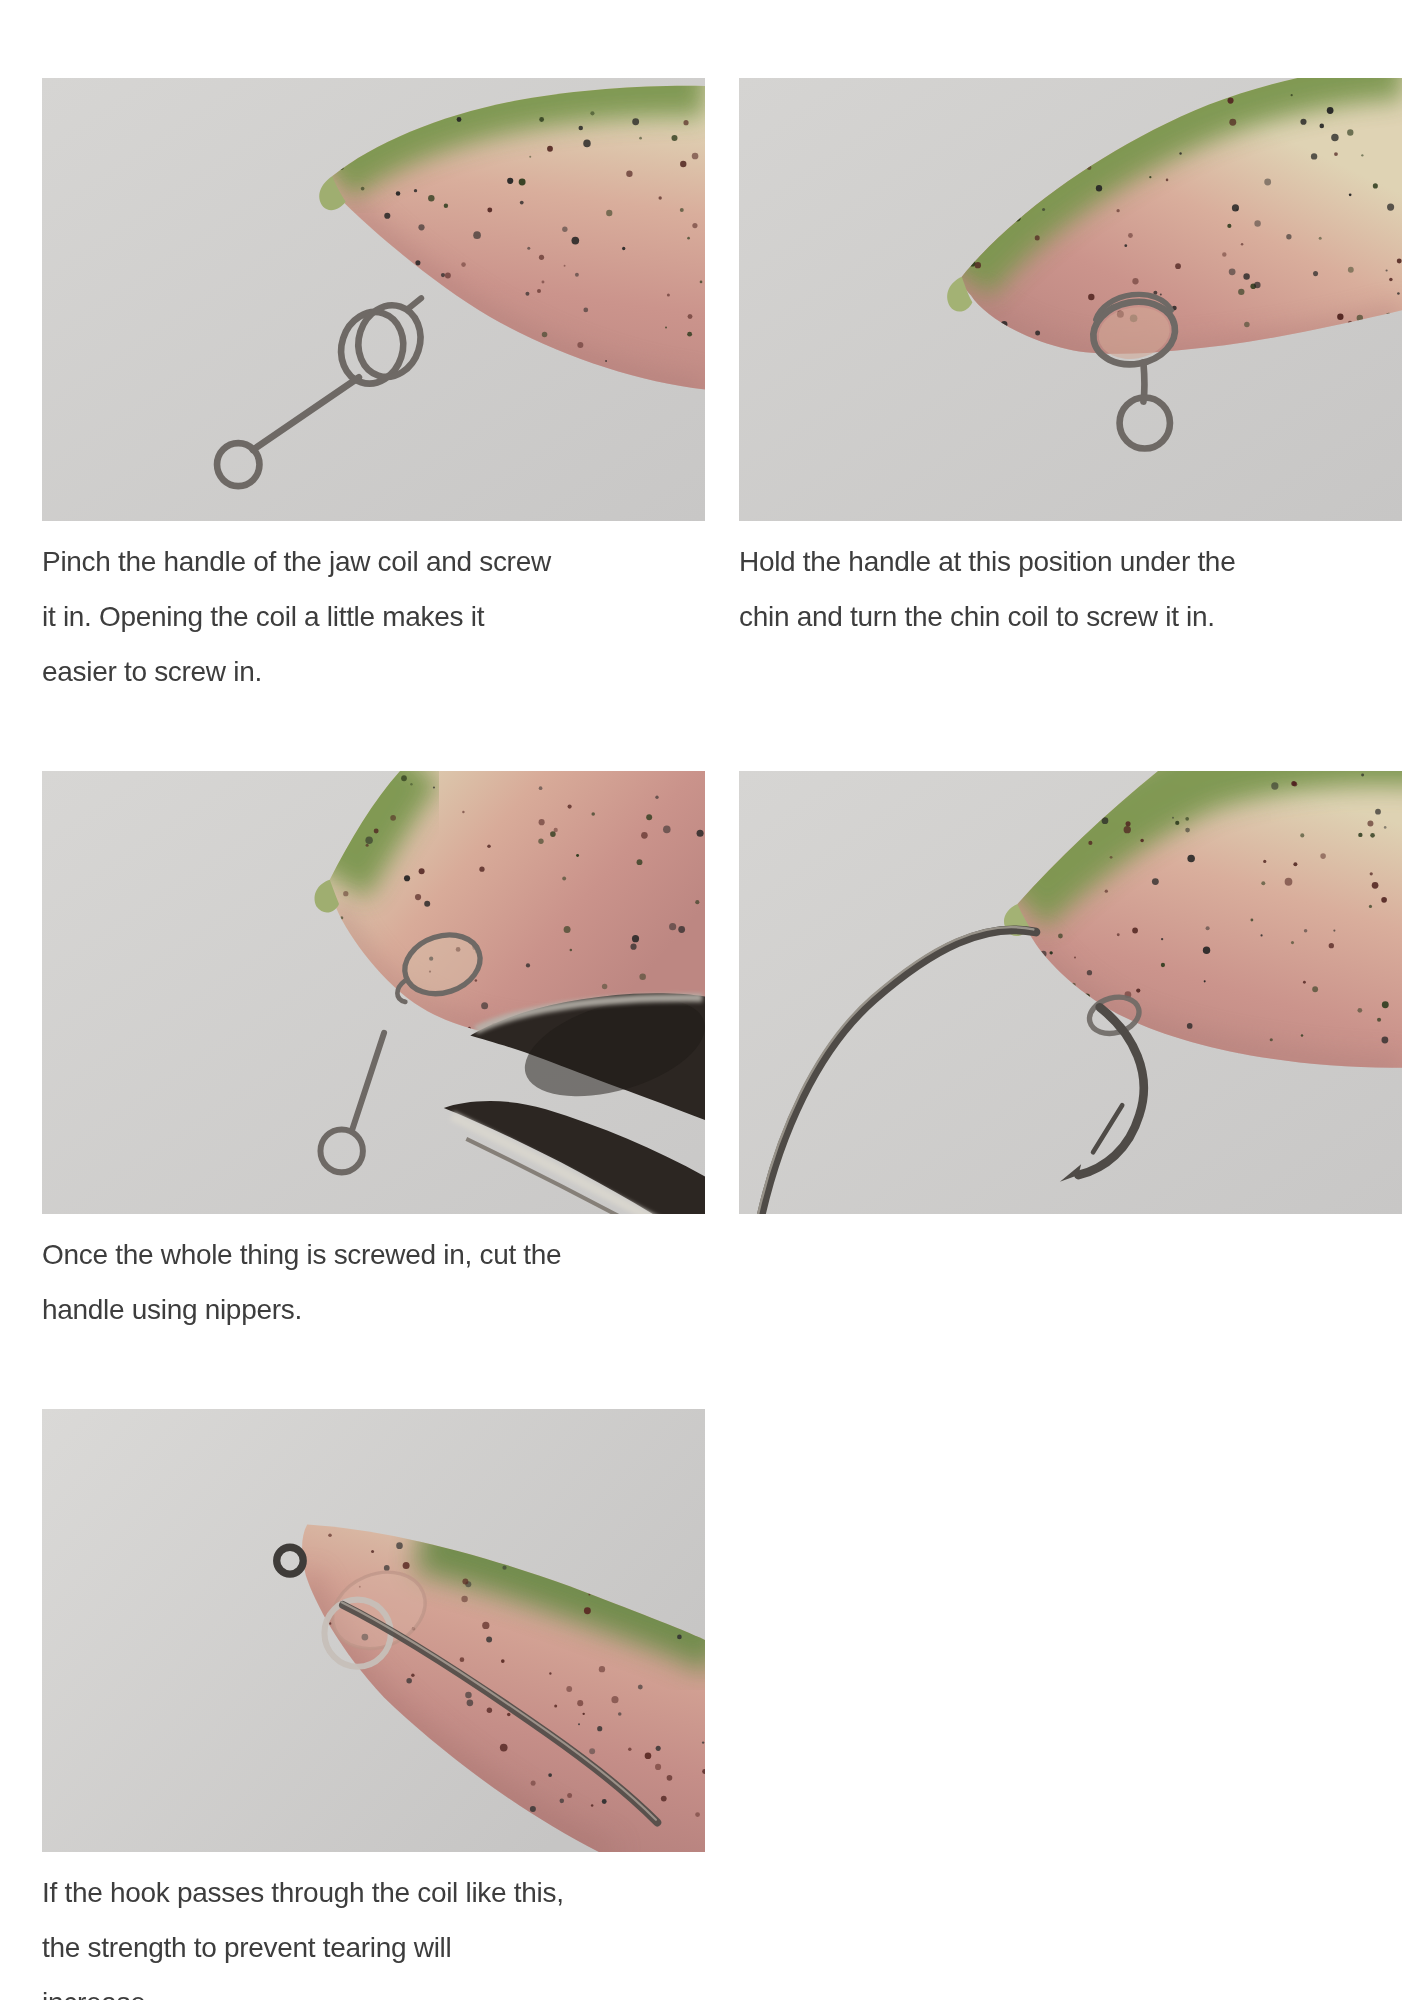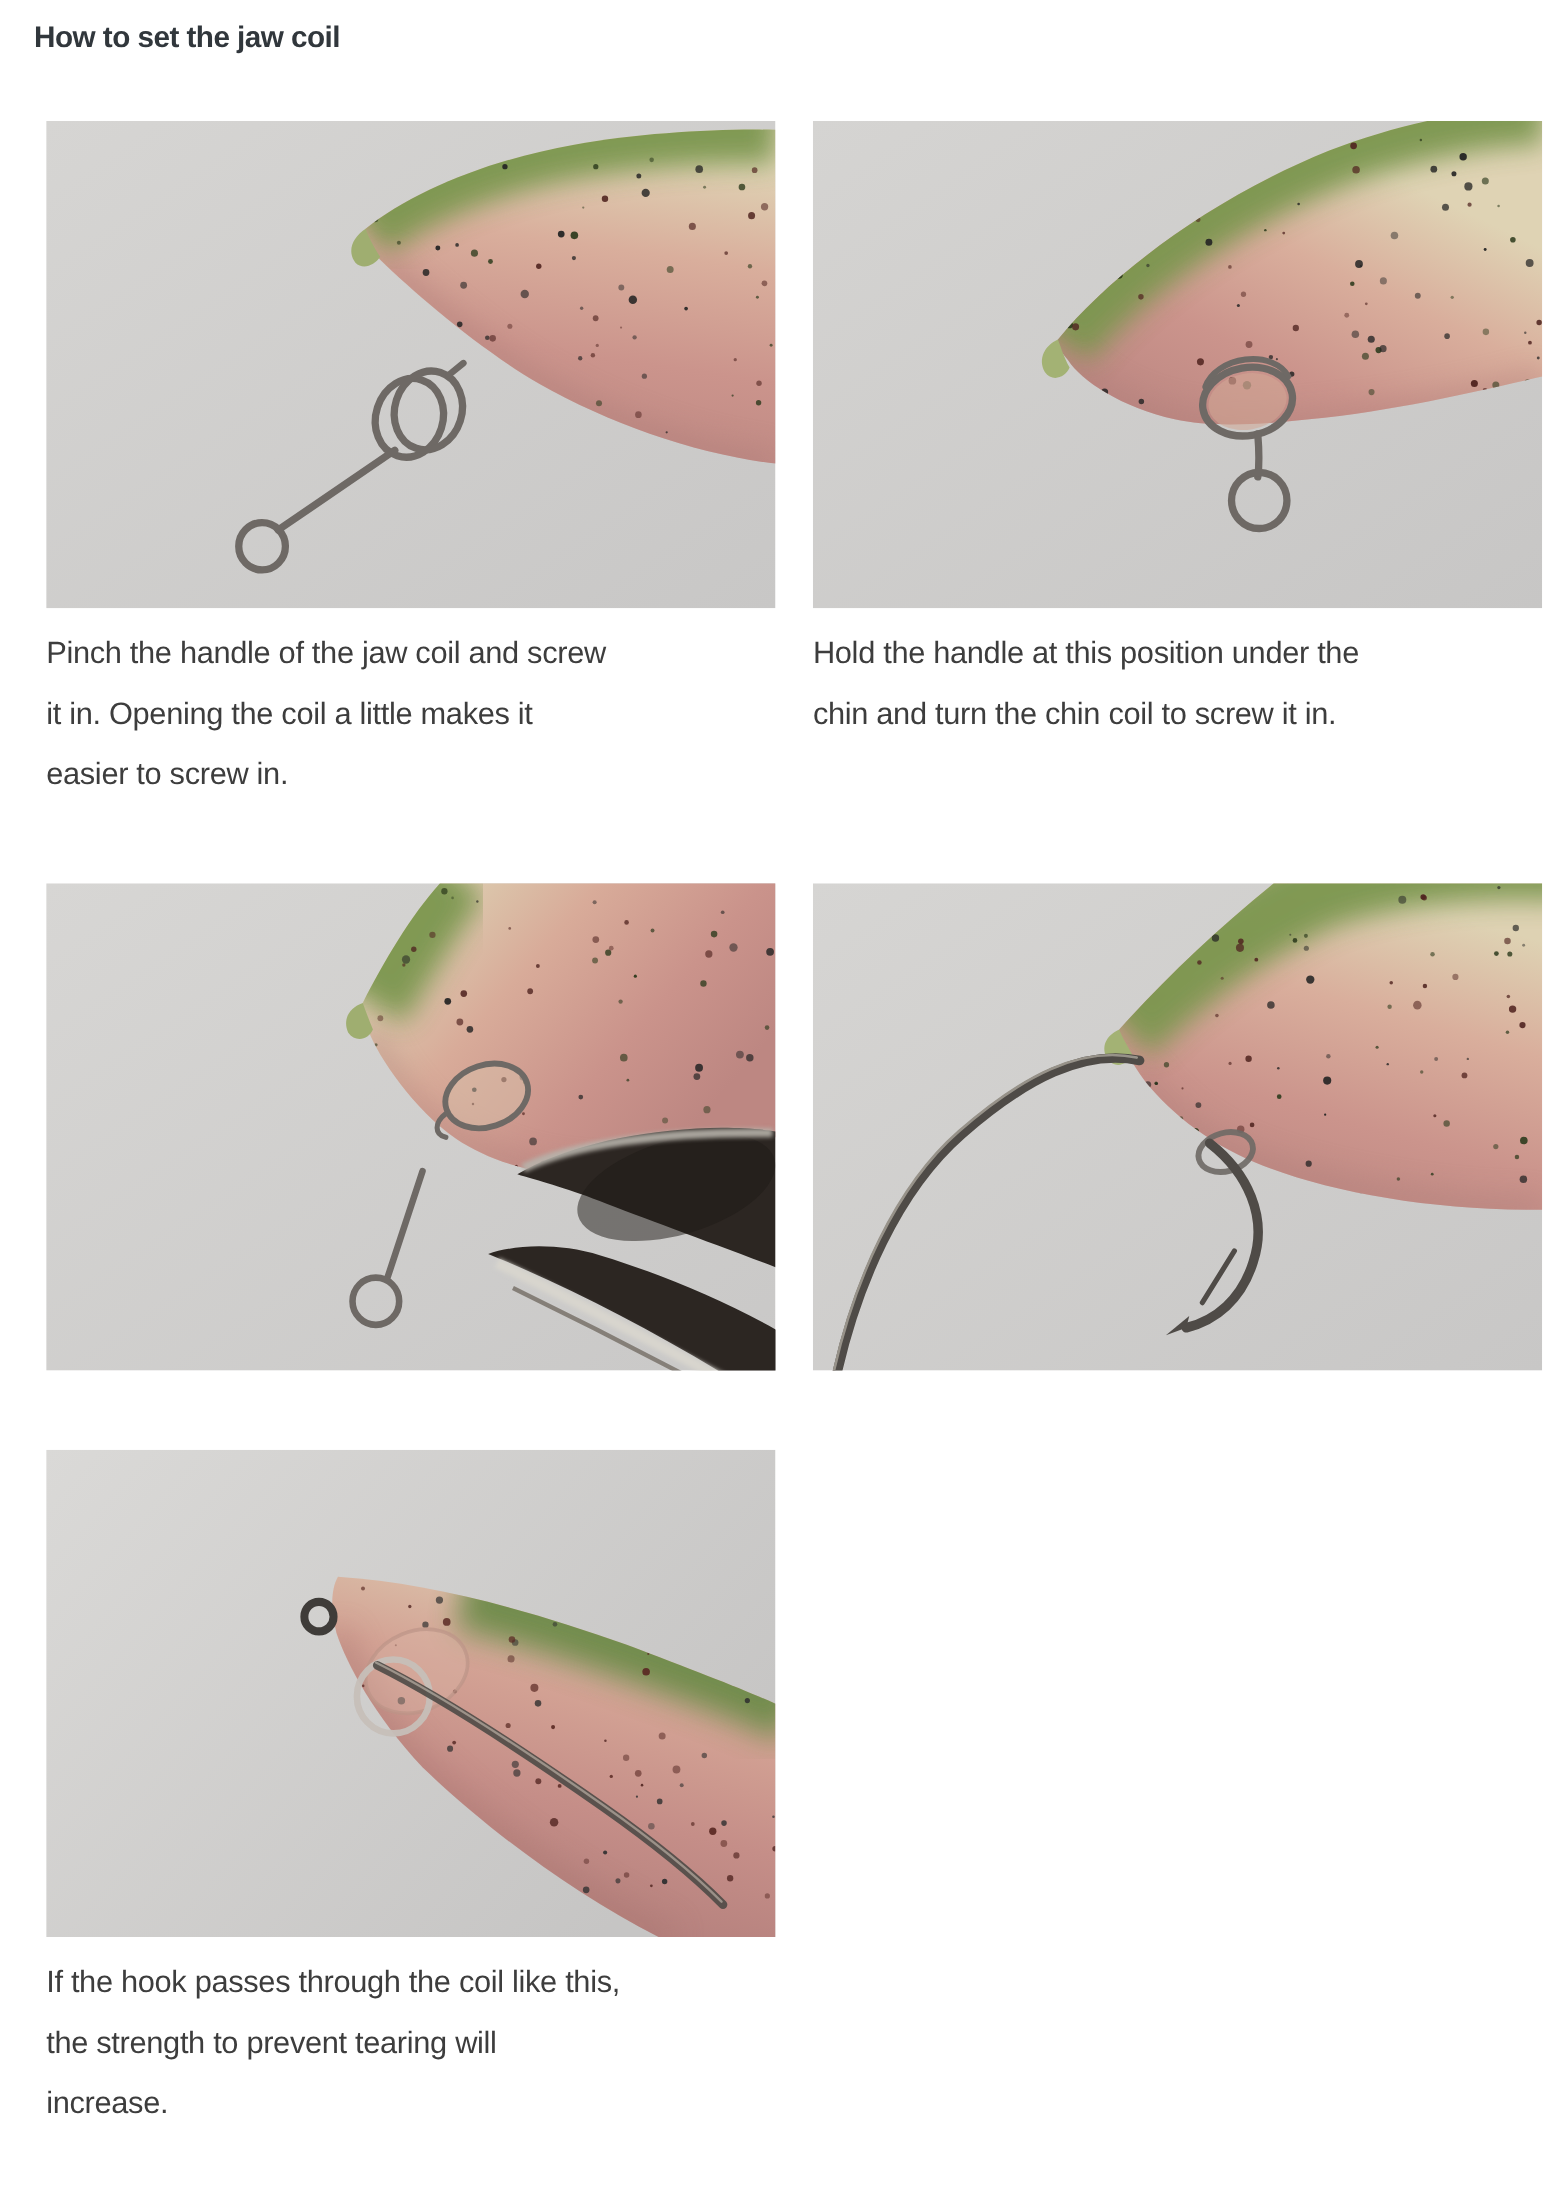--- a/index.html
+++ b/index.html
@@ -42,21 +42,20 @@
   .wire-hi{stroke:#979289;fill:none;stroke-linecap:round;}
   .greenband{stroke:var(--lure-green);fill:none;}
   .nipper{fill:var(--nipper-dark);}
 </style>
 </head>
 <body>
 
 <div class="page">
   <div class="content">
 
-    <h1 class="page-title">How to set the jaw coil</h1>
 
     <div class="grid">
 
       <figure class="step">
         <svg class="photo" viewBox="0 0 500 330" preserveAspectRatio="none" role="img" aria-label="photo of loose jaw coil held under the chin of a rainbow-trout soft lure">
           <defs>
             <linearGradient id="bg1" x1="0" y1="0" x2="1" y2="1">
               <stop offset="0" stop-color="#d6d5d3"></stop>
                 <stop offset="1" stop-color="#c8c7c6"></stop>
             </linearGradient>
@@ -411,20 +410,22 @@
           </g>
           <g>
             <path class="nipper" d="M323,197 C352,180 396,169 446,166 C468,165 488,166 500,168 L500,260 C455,243 410,227 379,215 C356,206 336,201 323,197 Z"></path>
             <ellipse cx="432" cy="206" rx="70" ry="32" transform="rotate(-16 432 206)" fill="#1d1916" opacity="0.5"></ellipse>
             <path d="M327,193 C360,177 420,168 498,169" stroke="#b7b3ab" stroke-width="6" fill="none" filter="url(#bl3s)" opacity="0.9"></path>
             <path class="nipper" d="M303,251 C355,272 420,304 480,342 L512,366 L548,332 C500,298 440,270 380,252 C350,243 320,245 303,251 Z"></path>
             <path d="M309,257 C365,284 430,318 492,350" stroke="#d8d5ce" stroke-width="7" fill="none" filter="url(#bl3s)"></path>
             <path d="M320,274 C370,298 425,326 470,350" stroke="#7d776f" stroke-width="3" fill="none" opacity="0.9"></path>
           </g>
         </svg>
+        <figcaption class="step-caption">Once the whole thing is screwed in, cut the
+handle using nippers.</figcaption>
       </figure>
 
       <figure class="step">
         <svg class="photo" viewBox="0 0 500 330" preserveAspectRatio="none" role="img" aria-label="photo of a large hook passing through the screwed-in chin coil">
           <defs>
             <linearGradient id="bg4" x1="0" y1="0" x2="1" y2="1">
               <stop offset="0" stop-color="#d6d5d3"></stop>
                 <stop offset="1" stop-color="#c8c7c6"></stop>
             </linearGradient>
             <linearGradient id="lg4" gradientUnits="userSpaceOnUse" x1="360" y1="0" x2="296" y2="228">

